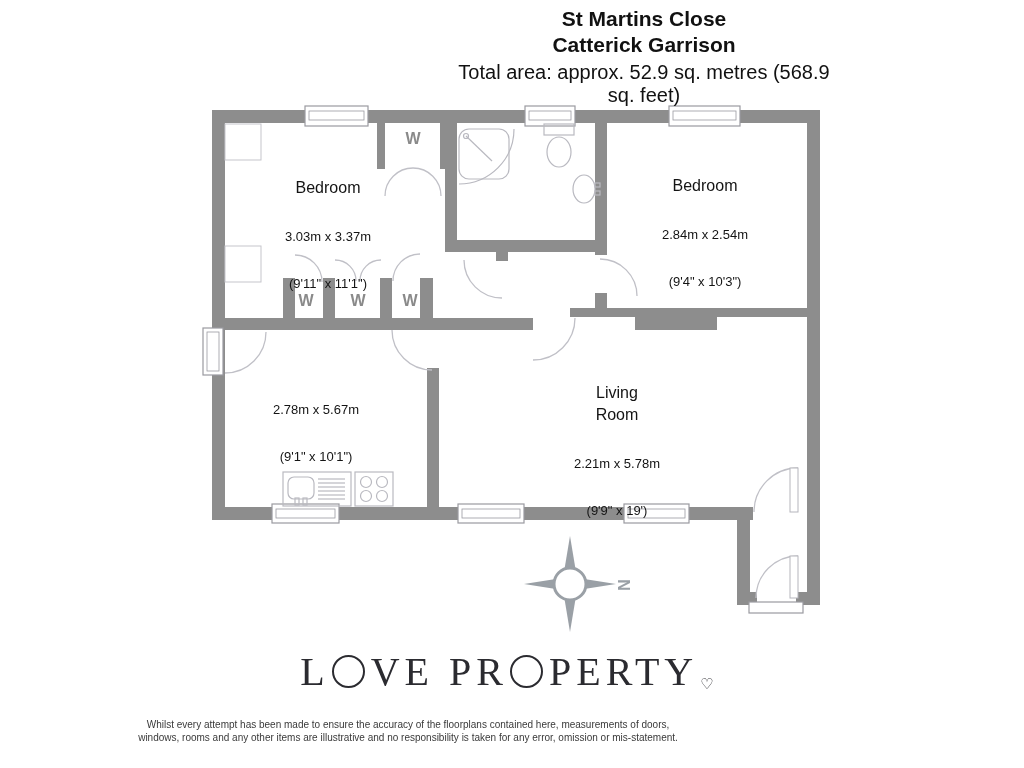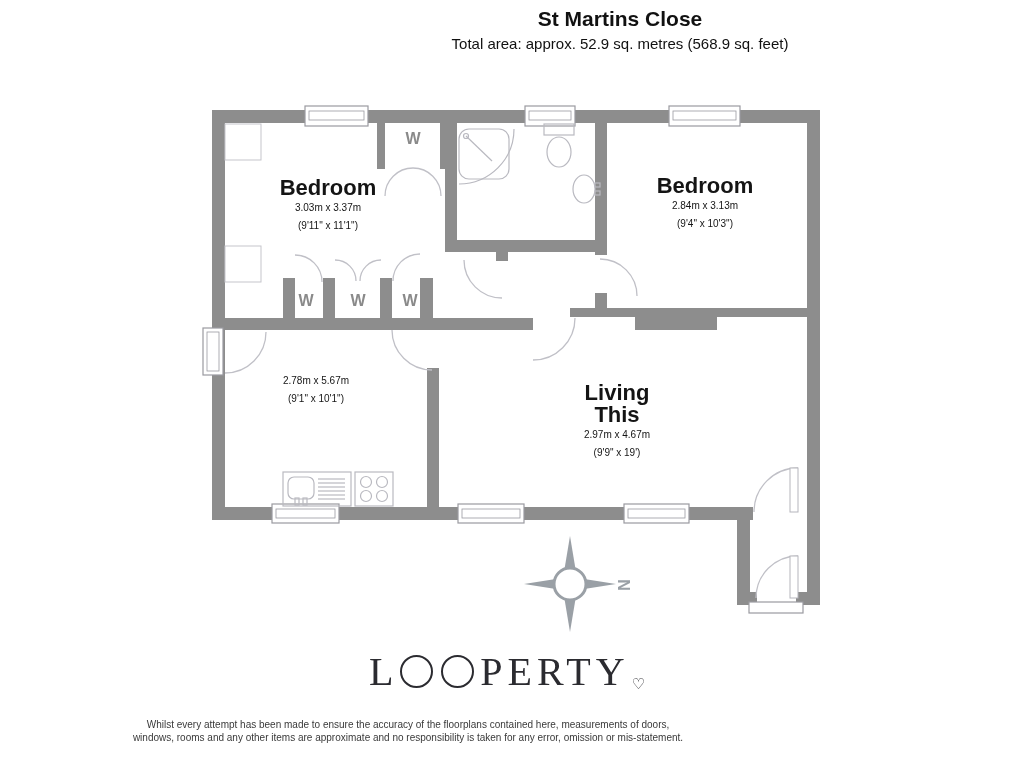--- a/index.html
+++ b/index.html
@@ -2,27 +2,27 @@
 <html><head>
 <meta charset="utf-8">
 <style>
   html,body{margin:0;padding:0;background:#fff;}
   #page{position:relative;width:1024px;height:768px;background:#fff;outline:1px solid #111;
         font-family:"Liberation Sans", sans-serif;overflow:hidden;}
   svg{position:absolute;left:0;top:0;}
   .abs{position:absolute;}
   .center{text-align:center;}
   
-  #header{left:420px;top:6px;width:400px;color:#111;}
+  #header{left:444px;top:6px;width:400px;color:#111;}
   .hdr-line{font-size:21px;font-weight:bold;line-height:26px;}
-  .hdr-area{font-size:15px;margin-top:3px;color:#111;}
+  .hdr-area{font-size:20px;margin-top:3px;color:#111;}
   
   .room-label{width:200px;color:#141414;}
-  .room-name{font-size:22px;font-weight:bold;line-height:22px;}
-  .room-dim{font-size:10px;line-height:18px;}
+  .room-name{font-size:16px;font-weight:normal;line-height:22px;}
+  .room-dim{font-size:13px;line-height:18px;margin-top:29px;}
   
   .w-label{width:30px;font-size:16px;font-weight:bold;color:#8a8a8a;text-align:center;}
   
   #compass-n{left:606px;top:574px;width:30px;height:22px;font-size:16px;font-weight:bold;
              color:#9aa0a6;transform:rotate(90deg);text-align:center;}
   
   #logo{left:242px;top:648px;width:530px;display:flex;align-items:center;justify-content:center;
         color:#2b2b30;font-family:"Liberation Serif", serif;font-size:40px;letter-spacing:5px;
         font-weight:400;}
   .logo-o{display:inline-block;width:29px;height:29px;border:2.2px solid #2b2b30;border-radius:50%;
@@ -145,60 +145,62 @@
       <polygon points="570,536 575.5,569 564.5,569" fill="#9aa0a6"></polygon>
       <polygon points="570,632 575.5,599 564.5,599" fill="#9aa0a6"></polygon>
       <polygon points="524,584 559,578.5 559,589.5" fill="#9aa0a6"></polygon>
       <polygon points="616,584 581,578.5 581,589.5" fill="#9aa0a6"></polygon>
       <circle cx="570" cy="584" r="16" fill="#ffffff" stroke="#9aa0a6" stroke-width="3"></circle>
     </g>
   </svg>
 
   <div id="header" class="abs center">
     <div class="hdr-line">St Martins Close</div>
+    <div class="hdr-line">Catterick Garrison</div>
     <div class="hdr-area">Total area: approx. 52.9 sq. metres (568.9 sq. feet)</div>
   </div>
 
   <div class="abs center room-label" style="left:228px;top:177px;">
     <div class="room-name">Bedroom</div>
     <div class="room-dim">3.03m x 3.37m</div>
     <div class="room-dim">(9'11" x 11'1")</div>
   </div>
 
   <div class="abs center room-label" style="left:605px;top:175px;">
     <div class="room-name">Bedroom</div>
-    <div class="room-dim">2.84m x 3.13m</div>
+    <div class="room-dim">2.84m x 2.54m</div>
     <div class="room-dim">(9'4" x 10'3")</div>
   </div>
 
   <div class="abs center room-label" style="left:216px;top:372px;">
     <div class="room-dim">2.78m x 5.67m</div>
     <div class="room-dim">(9'1" x 10'1")</div>
   </div>
 
   <div class="abs center room-label" style="left:517px;top:382px;">
     <div class="room-name">Living</div>
-    <div class="room-name">This</div>
-    <div class="room-dim">2.97m x 4.67m</div>
+    <div class="room-name">Room</div>
+    <div class="room-dim">2.21m x 5.78m</div>
     <div class="room-dim">(9'9" x 19')</div>
   </div>
 
   <div class="abs w-label" style="left:398px;top:130px;">W</div>
   <div class="abs w-label" style="left:291px;top:292px;">W</div>
   <div class="abs w-label" style="left:343px;top:292px;">W</div>
   <div class="abs w-label" style="left:395px;top:292px;">W</div>
 
   <div id="compass-n" class="abs">N</div>
 
   <div id="logo" class="abs">
     <span>L</span>
       <span class="logo-o"></span>
+      <span>VE PR</span>
       <span class="logo-o"></span>
       <span>PERTY</span>
       <span class="logo-heart">♡</span>
   </div>
 
   <div id="disclaimer" class="abs center">
     <div>Whilst every attempt has been made to ensure the accuracy of the floorplans contained here, measurements of doors,</div>
-    <div>windows, rooms and any other items are approximate and no responsibility is taken for any error, omission or mis-statement.</div>
+    <div>windows, rooms and any other items are illustrative and no responsibility is taken for any error, omission or mis-statement.</div>
   </div>
 
 </div>
 
 </body></html>

